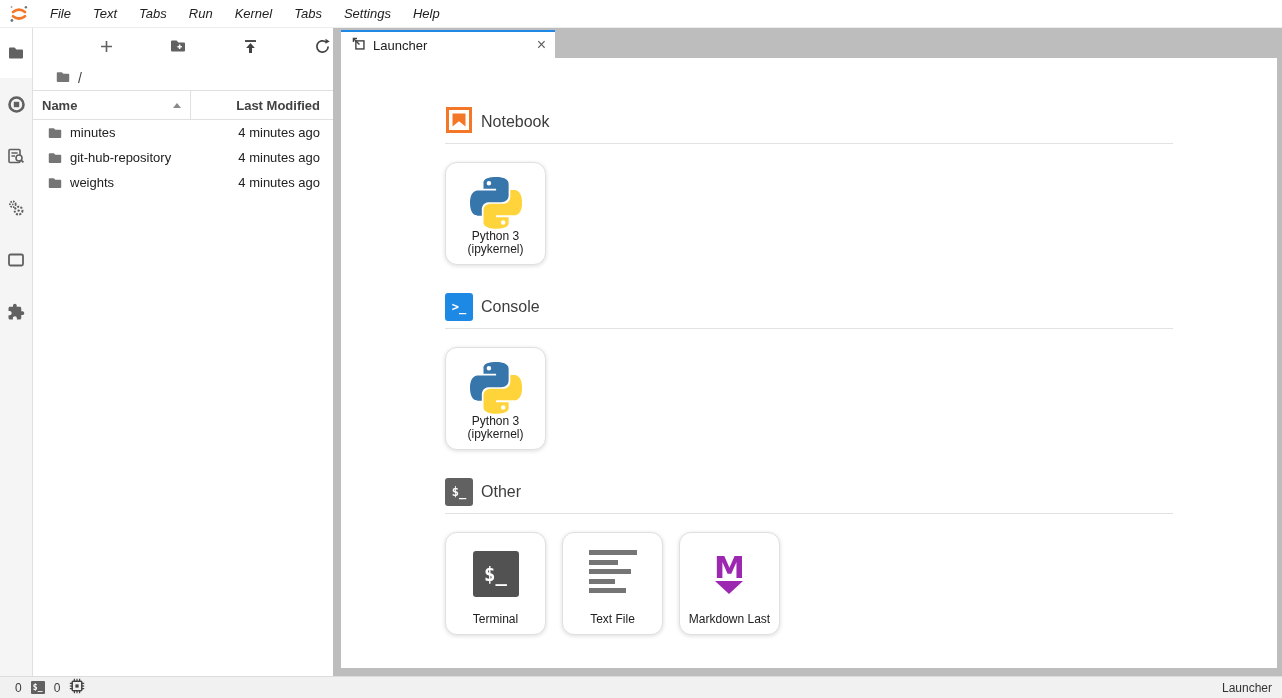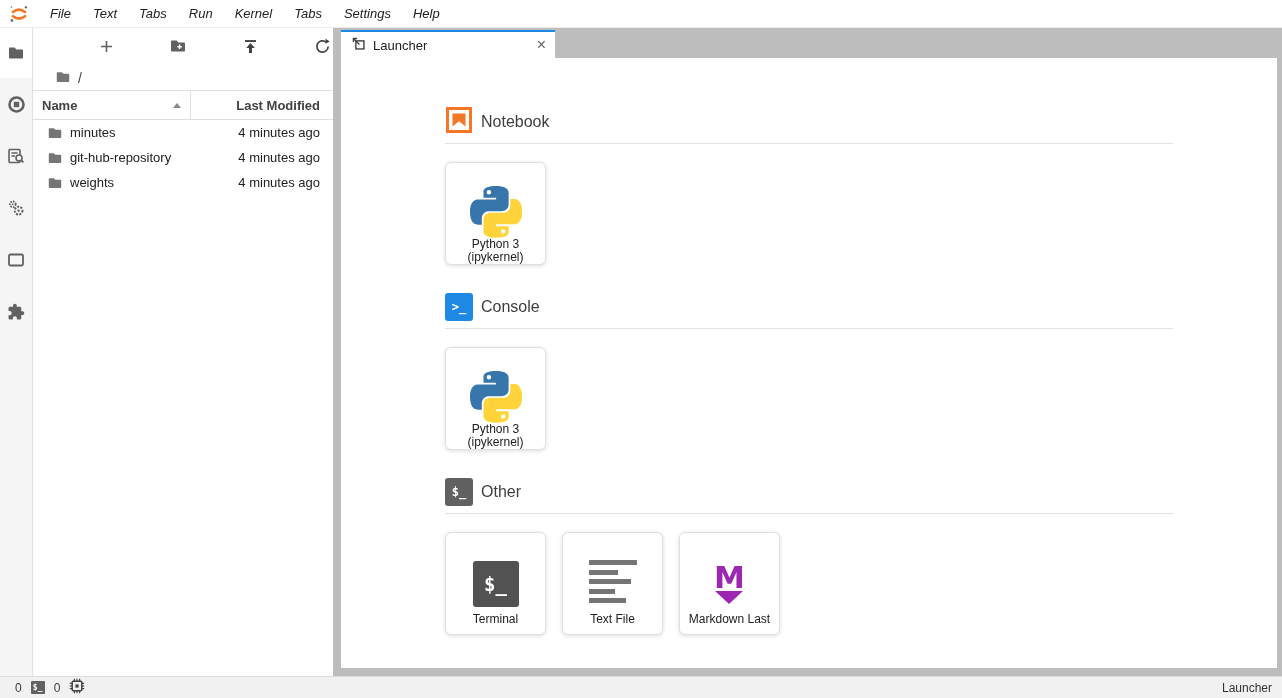--- a/index.html
+++ b/index.html
@@ -44,23 +44,23 @@
   .tab { width:214px; height:28px; background:#fff; border-top:2px solid #1e88e5;
          display:flex; align-items:center; gap:7px; padding:0 9px 0 10px; font-size:13px; color:#212121; }
   .tab-close { margin-left:auto; font-size:16px; color:#5f5f5f; line-height:1; }
 
   .launcher-panel { position:absolute; top:30px; left:8px; right:5px; bottom:8px; background:#fff; overflow:hidden; }
   .launcher-content { width:728px; margin:0 auto; padding-top:50px; }
   .l-header { display:flex; align-items:center; gap:8px; height:28px; }
   .l-title { font-size:16px; color:#3d3d3d; }
   .l-divider { border-bottom:1px solid #e2e2e2; margin-top:7px; }
   .l-cards { display:flex; gap:16px; margin-top:18px; margin-bottom:28px; }
-  .l-card { width:101px; height:103px; background:#fff; border:1px solid #e0e0e0; border-radius:6px;
+  .l-card { width:101px; height:103px; background:#fff; border:1px solid #e0e0e0; border-radius:12px;
             box-shadow:0 1px 4px rgba(0,0,0,.14); display:flex; flex-direction:column; align-items:center;
-            padding-top:23px; cursor:pointer; }
+            padding-top:13px; cursor:pointer; }
   .l-card-icon { height:56px; display:flex; align-items:center; justify-content:center; }
   .l-card-label { margin-top:auto; padding-bottom:8px; font-size:12px; line-height:13px;
                   text-align:center; color:#212121; }
 
   .badge28 { width:28px; height:28px; border-radius:3px; color:#fff; display:flex; align-items:center;
              justify-content:center; font-family:"DejaVu Sans Mono", monospace; font-weight:700; font-size:12px; }
   .badge-console { background:#1e88e5; }
   .badge-dark { background:#616161; }
 
   .term-card-icon { width:46px; height:46px; background:#525252; border-radius:3px; color:#fff;

